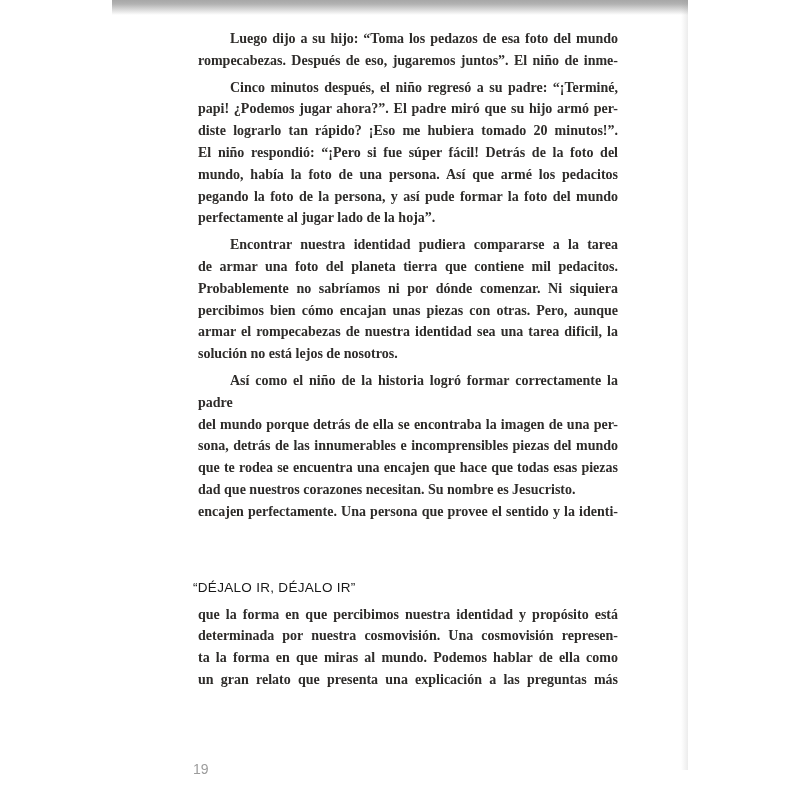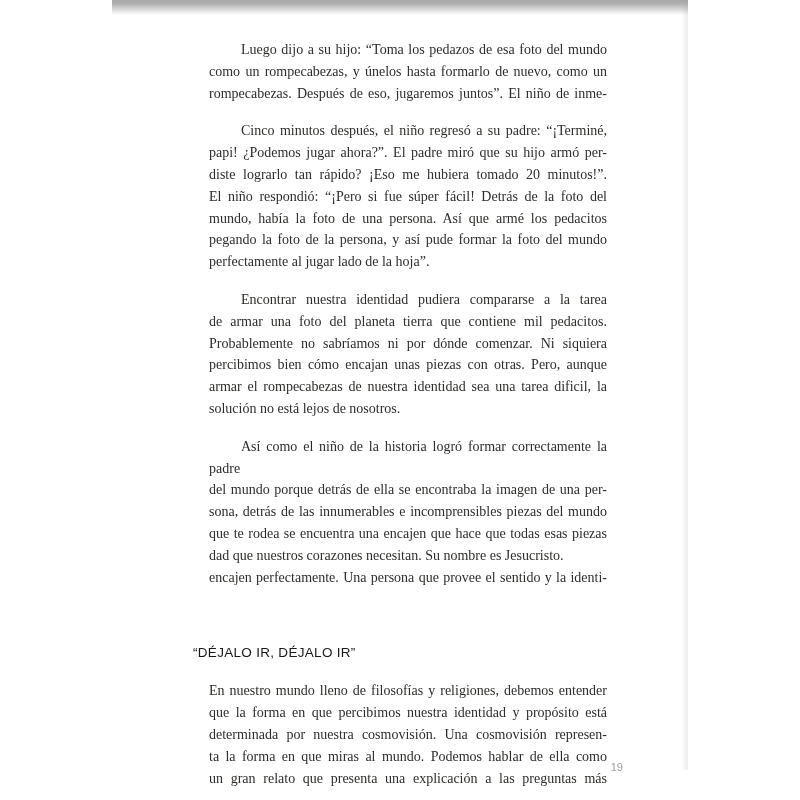--- a/index.html
+++ b/index.html
@@ -51,21 +51,21 @@
     position: absolute;
     left: 81px;
     top: 0;
     width: 430px;
     padding-top: 23px;
     font-family: "Liberation Serif", "DejaVu Serif", serif;
     font-size: 14px;
     line-height: 21.8px;
     color: #2e2c2a;
   }
-  .paragraph { margin: 16px; }
+  .paragraph { margin: 5px; font-weight: bold; }
   .line {
     text-align: justify;
     text-align-last: justify;
     white-space: normal;
   }
   .line.last {
     text-align-last: left;
   }
   .line.indent {
     text-indent: 32px;
@@ -78,37 +78,36 @@
     line-height: 22px;
     color: #181818;
     margin-top: 54px;
     margin-bottom: 5px;
   }
   .page-number {
     position: absolute;
     left: 81px;
     top: 761px;
     width: 430px;
-    text-align: right;
+    text-align: left;
     font-family: "Liberation Sans", "DejaVu Sans", sans-serif;
-    font-size: 11px;
+    font-size: 14px;
     color: #9c9c9c;
   }
 </style>
 </head>
 <body>
 
 <div class="canvas">
   <div class="page">
     <div class="top-shadow"></div>
     <div class="right-shadow"></div>
     <div class="text-block" id="text-block">
         <div class="paragraph">
           <div class="line indent">Luego dijo a su hijo: “Toma los pedazos de esa foto del mundo</div>
-          <div class="line">como un rompecabezas, y únelos hasta formarlo de nuevo, como un</div>
           <div class="line">rompecabezas. Después de eso, jugaremos juntos”. El niño de inme-</div>
         </div>
         <div class="paragraph">
           <div class="line indent">Cinco minutos después, el niño regresó a su padre: “¡Terminé,</div>
           <div class="line">papi! ¿Podemos jugar ahora?”. El padre miró que su hijo armó per-</div>
           <div class="line">diste lograrlo tan rápido? ¡Eso me hubiera tomado 20 minutos!”.</div>
           <div class="line">El niño respondió: “¡Pero si fue súper fácil! Detrás de la foto del</div>
           <div class="line">mundo, había la foto de una persona. Así que armé los pedacitos</div>
           <div class="line">pegando la foto de la persona, y así pude formar la foto del mundo</div>
           <div class="line last">perfectamente al jugar lado de la hoja”.</div>
@@ -124,21 +123,20 @@
         <div class="paragraph">
           <div class="line indent">Así como el niño de la historia logró formar correctamente la padre</div>
           <div class="line">del mundo porque detrás de ella se encontraba la imagen de una per-</div>
           <div class="line">sona, detrás de las innumerables e incomprensibles piezas del mundo</div>
           <div class="line">que te rodea se encuentra una encajen que hace que todas esas piezas</div>
           <div class="line last">dad que nuestros corazones necesitan. Su nombre es Jesucristo.</div>
           <div class="line">encajen perfectamente. Una persona que provee el sentido y la identi-</div>
         </div>
         <div class="heading">“DÉJALO IR, DÉJALO IR”</div>
         <div class="paragraph">
-          <div class="line">En nuestro mundo lleno de filosofías y religiones, debemos entender</div>
           <div class="line">que la forma en que percibimos nuestra identidad y propósito está</div>
           <div class="line">determinada por nuestra cosmovisión. Una cosmovisión represen-</div>
           <div class="line">ta la forma en que miras al mundo. Podemos hablar de ella como</div>
           <div class="line">un gran relato que presenta una explicación a las preguntas más</div>
         </div>
       </div>
     <div class="page-number">19</div>
   </div>
 </div>
 

